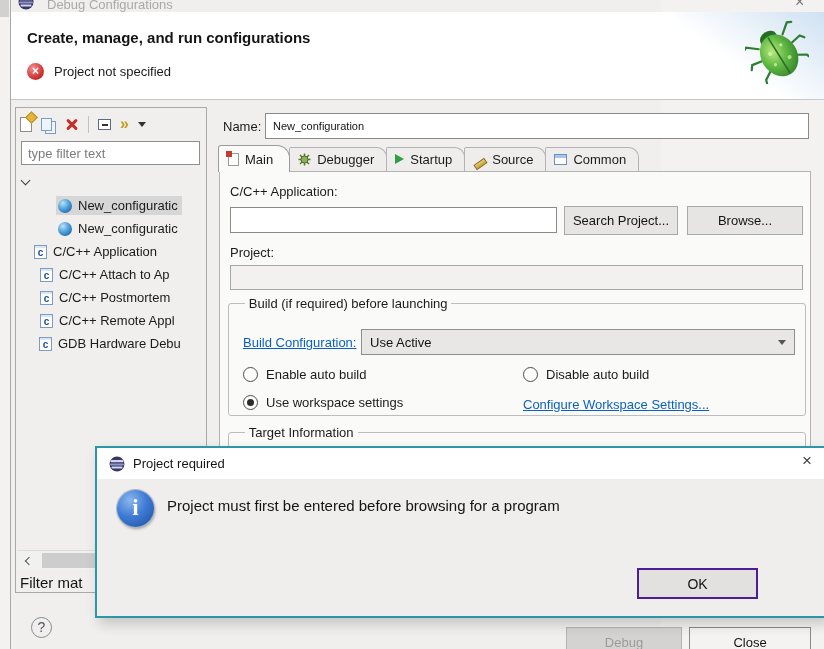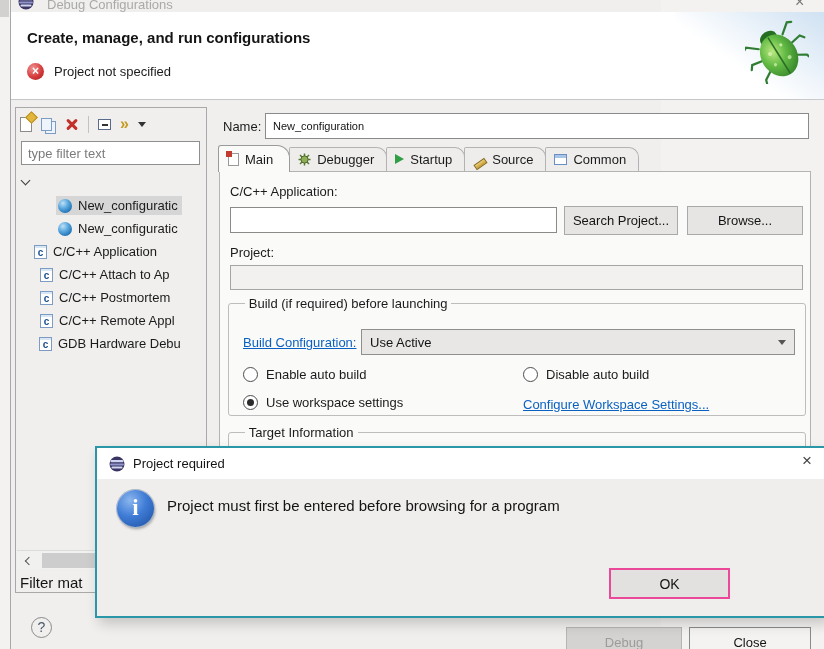--- a/index.html
+++ b/index.html
@@ -90,21 +90,21 @@
   .btn-close{left:678px;top:627px;width:122px;height:30px;background:#f4f3f2;border:1px solid #8a8a8a;color:#141414;}
 
   
   .modal{left:95px;top:446px;width:731px;height:172px;background:#efeeed;border:2px solid #2a97a9;z-index:10;box-shadow:4px 6px 12px rgba(0,0,0,0.18);}
   .modal-titlebar{position:absolute;left:0;top:0;right:0;height:31px;background:#fff;display:flex;align-items:center;padding:0 12px;gap:8px;}
   .modal-title{font-size:13px;color:#141414;}
   .modal-close{position:absolute;right:12px;top:3px;font-size:17px;color:#444;cursor:pointer;}
   .info-icon{position:absolute;left:20px;top:42px;width:37px;height:37px;border-radius:50%;background:radial-gradient(circle at 35% 28%,#8cb6ee 0%,#3f7cd6 45%,#1c4e9e 100%);box-shadow:0 0 0 1px #aab8c8,1px 2px 3px rgba(0,0,0,0.35);color:#fff;}
   .info-icon::after{content:"i";position:absolute;left:0;top:0;width:37px;height:37px;line-height:36px;text-align:center;font-family:"Liberation Serif",serif;font-weight:bold;font-size:23px;}
   .modal-msg{position:absolute;left:70px;top:49px;font-size:15px;color:#141414;}
-  .btn-ok{position:absolute;left:512px;top:120px;width:121px;height:31px;background:#e2e1e0;border:2px solid #ec4899;font-size:14px;color:#141414;display:flex;align-items:center;justify-content:center;cursor:pointer;}
+  .btn-ok{position:absolute;left:540px;top:120px;width:121px;height:31px;background:#e2e1e0;border:2px solid #4c1d95;font-size:14px;color:#141414;display:flex;align-items:center;justify-content:center;cursor:pointer;}
 </style>
 </head>
 <body>
 
 <div class="screen">
   <div class="abs corner-block"></div>
 
   <div class="abs dialog">
 
     <svg class="abs" style="left:7px;top:-6px" width="16" height="16" viewBox="0 0 16 16">

